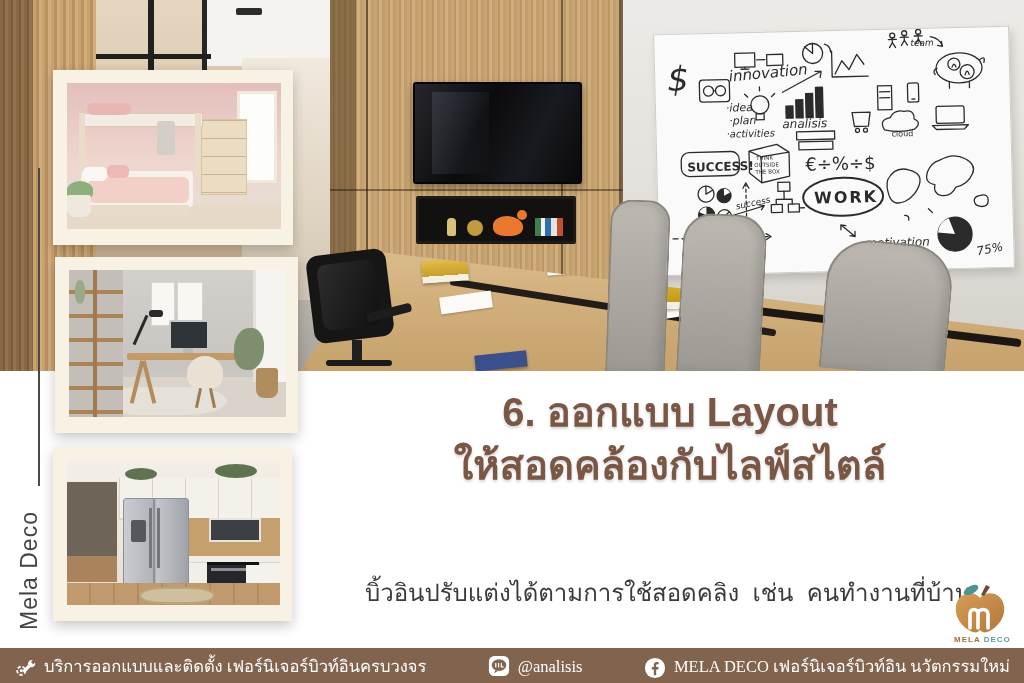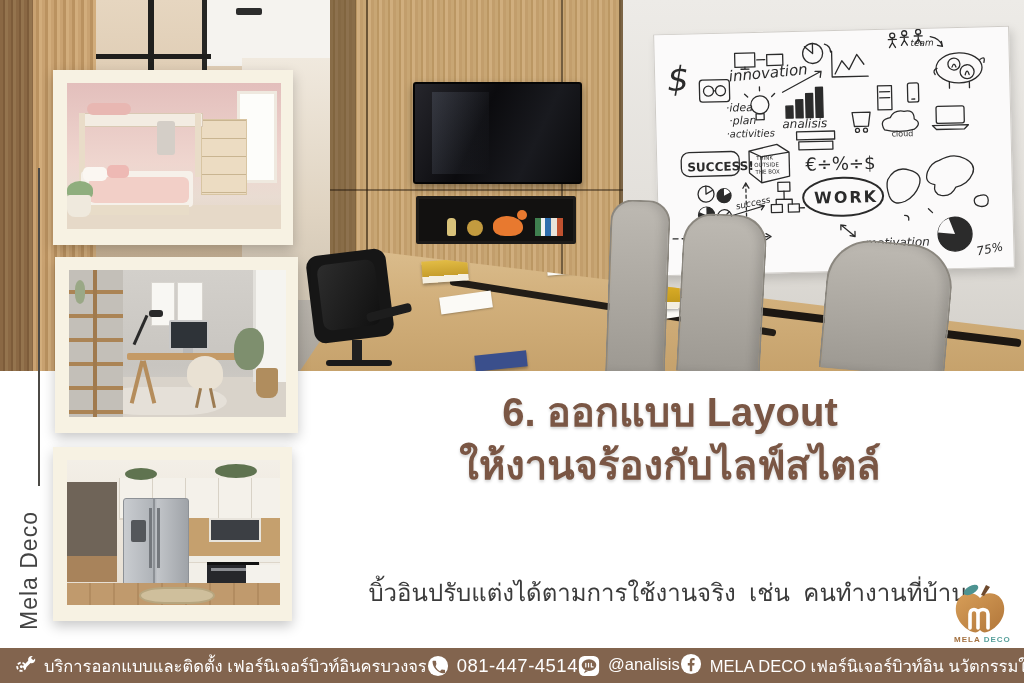--- a/index.html
+++ b/index.html
@@ -144,21 +144,21 @@
     font-size:23px;color:#434343;letter-spacing:1px;}
   .heading{position:absolute;left:320px;top:386px;width:700px;text-align:center;color:#7a5644;
     font-weight:bold;font-size:40px;line-height:53px;text-shadow:0 2px 3px rgba(0,0,0,.18);}
   .bodytext{position:absolute;left:316px;top:500px;width:704px;text-align:center;color:#3b3b3b;
     font-size:24px;line-height:37px;white-space:pre-wrap;}
   .logo{position:absolute;left:946px;top:582px;width:66px;height:62px;}
 
   
   .footer{position:absolute;left:0;top:648px;width:1024px;height:35px;background:#82644e;
     display:flex;align-items:center;justify-content:space-between;padding:0 14px;box-sizing:border-box;color:#ffffff;}
-  .fitem{display:flex;align-items:flex-start;gap:8px;white-space:nowrap;}
+  .fitem{display:flex;align-items:flex-end;gap:8px;white-space:nowrap;font-family:Liberation Serif, serif;}
   .fitem .txt{font-size:16.5px;}
   .fitem .num{font-size:18.5px;letter-spacing:.5px;}
 </style>
 </head>
 <body>
 
 <div class="canvas">
 
   <div class="bg">
     <div class="wood-col-dark"></div>
@@ -389,24 +389,24 @@
       <div class="floor"></div>
       <div class="rug"></div>
     </div>
   </div>
 
   <div class="vline"></div>
   <div class="vtext">Mela Deco</div>
 
   <div class="heading">
     <div>6. ออกแบบ Layout</div>
-    <div>ให้งานจร้องกับไลฟ์สไตล์</div>
+    <div>ให้สอดคล้องกับไลฟ์สไตล์</div>
   </div>
   <div class="bodytext">
-    <div>บิ้วอินปรับแต่งได้ตามการใช้งานจริง  เช่น  คนทำงานที่บ้าน</div>
+    <div>บิ้วอินปรับแต่งได้ตามการใช้สอดคลิง  เช่น  คนทำงานที่บ้าน</div>
     
     
   </div>
 
   <div class="logo">
     <svg width="66" height="62" viewBox="0 0 66 62">
       <defs>
         <linearGradient id="ap" x1="0" y1="0" x2="1" y2="1">
           <stop offset="0" stop-color="#d79e58"></stop>
             <stop offset="1" stop-color="#b1763a"></stop>
@@ -424,27 +424,20 @@
     <div class="fitem">
       <svg width="22" height="22" viewBox="0 0 24 24">
         <circle cx="8" cy="15" r="4.5" fill="none" stroke="#ffffff" stroke-width="2" stroke-dasharray="3.5 2"></circle>
         <circle cx="8" cy="15" r="1.6" fill="#ffffff"></circle>
         <path d="M20.5 3.5 a4 4 0 0 0 -5 5 L9 15 l2.5 2.5 L18 11 a4 4 0 0 0 5 -5 l-2 2 -2.5 -2.5 Z" fill="#ffffff"></path>
       </svg>
       <span class="txt">บริการออกแบบและติดตั้ง เฟอร์นิเจอร์บิวท์อินครบวงจร</span>
     </div>
     <div class="fitem">
       <svg width="22" height="22" viewBox="0 0 24 24">
-        <circle cx="12" cy="12" r="11" fill="#ffffff"></circle>
-        <path d="M9.4 12.9c1.1 2.1 2.6 3.6 4.7 4.7l1.6-1.6c.2-.2.5-.3.7-.2.8.3 1.7.4 2.6.4.4 0 .7.3.7.7v2.4c0 .4-.3.7-.7.7C12.3 20 6 13.7 6 7c0-.4.3-.7.7-.7h2.5c.4 0 .7.3.7.7 0 .9.1 1.8.4 2.6.1.2 0 .5-.2.7L9.4 12.9z" fill="#82644e"></path>
-      </svg>
-      <span class="num">081-447-4514</span>
-    </div>
-    <div class="fitem">
-      <svg width="22" height="22" viewBox="0 0 24 24">
         <rect x="1" y="1" width="22" height="22" rx="6" fill="#ffffff"></rect>
         <ellipse cx="12" cy="11" rx="8" ry="6.4" fill="#82644e"></ellipse>
         <path d="M8 16.5 L6.5 20 L11 17.4 Z" fill="#82644e"></path>
         <path d="M8.5 9 v4 M11.5 9 v4 M14.5 9 v4 M14.5 13 h2" stroke="#ffffff" stroke-width="1.3" fill="none" stroke-linecap="round"></path>
       </svg>
       <span class="txt">@analisis</span>
     </div>
     <div class="fitem">
       <svg width="22" height="22" viewBox="0 0 24 24">
         <circle cx="12" cy="12" r="11" fill="#ffffff"></circle>

